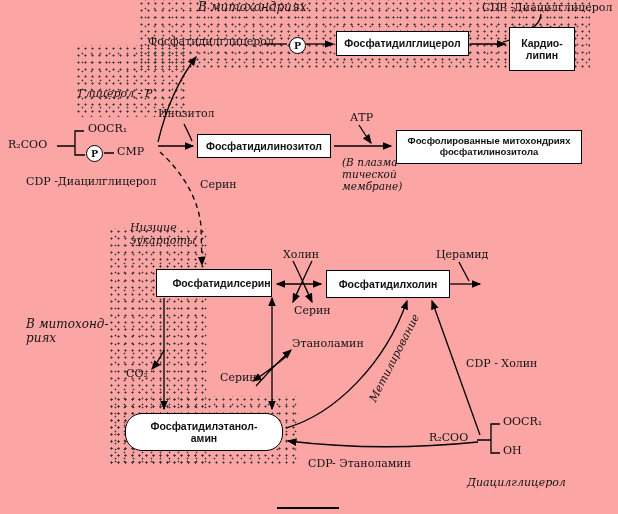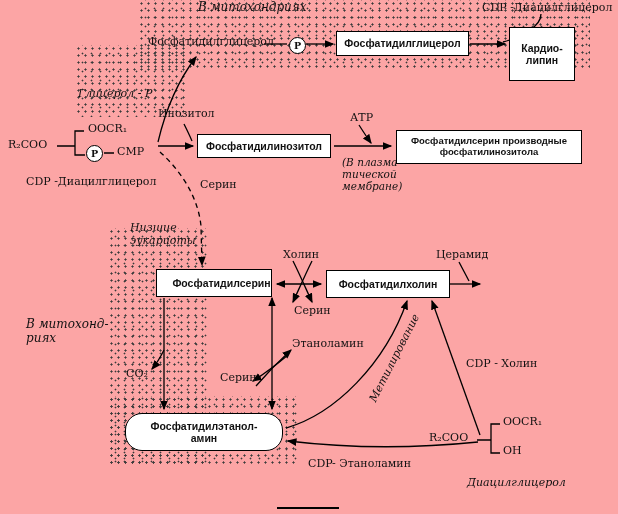--- a/index.html
+++ b/index.html
@@ -76,24 +76,24 @@
   <div class="lbl it big" style="left:198px;top:1px;">В митохондриях</div>
   <div class="lbl it big ml" style="left:26px;top:318px;">В митохонд-
 риях</div>
   <div class="lbl it ml" style="left:130px;top:222px;">Низшие
 эукариоты</div>
   <div class="lbl it ml" style="left:342px;top:156px;font-size:10.5px;">(В плазма-
 тической
 мембране)</div>
 
   <div class="box" style="left:336px;top:31px;width:133px;height:25px;">Фосфатидилглицерол</div>
-  <div class="box" style="left:509px;top:27px;width:66px;height:54px;">Кардио-
+  <div class="box" style="left:509px;top:27px;width:66px;height:44px;">Кардио-
 липин</div>
   <div class="box" style="left:197px;top:134px;width:134px;height:24px;">Фосфатидилинозитол</div>
-  <div class="box" style="left:396px;top:130px;width:186px;height:34px;font-size:9.5px;">Фосфатидилсерин производные
+  <div class="box" style="left:396px;top:130px;width:186px;height:34px;font-size:9.5px;">Фосфолированные митохондриях
 фосфатилинозитола</div>
   <div class="box" style="left:156px;top:269px;width:116px;height:28px;padding-left:17px;">Фосфатидилсерин</div>
   <div class="box" style="left:326px;top:270px;width:124px;height:28px;">Фосфатидилхолин</div>
   <div class="box" style="left:125px;top:413px;width:158px;height:38px;border-radius:17px;">Фосфатидилэтанол-
 амин</div>
 
   <div class="lbl" style="left:482px;top:2px;">CDP -Диацилглицерол</div>
   <div class="lbl" style="left:148px;top:36px;">Фосфатидилглицерол</div>
   <div class="pcircle" style="left:289px;top:37px;">P</div>
   <div class="lbl it" style="left:78px;top:88px;">Глицерол - P</div>

